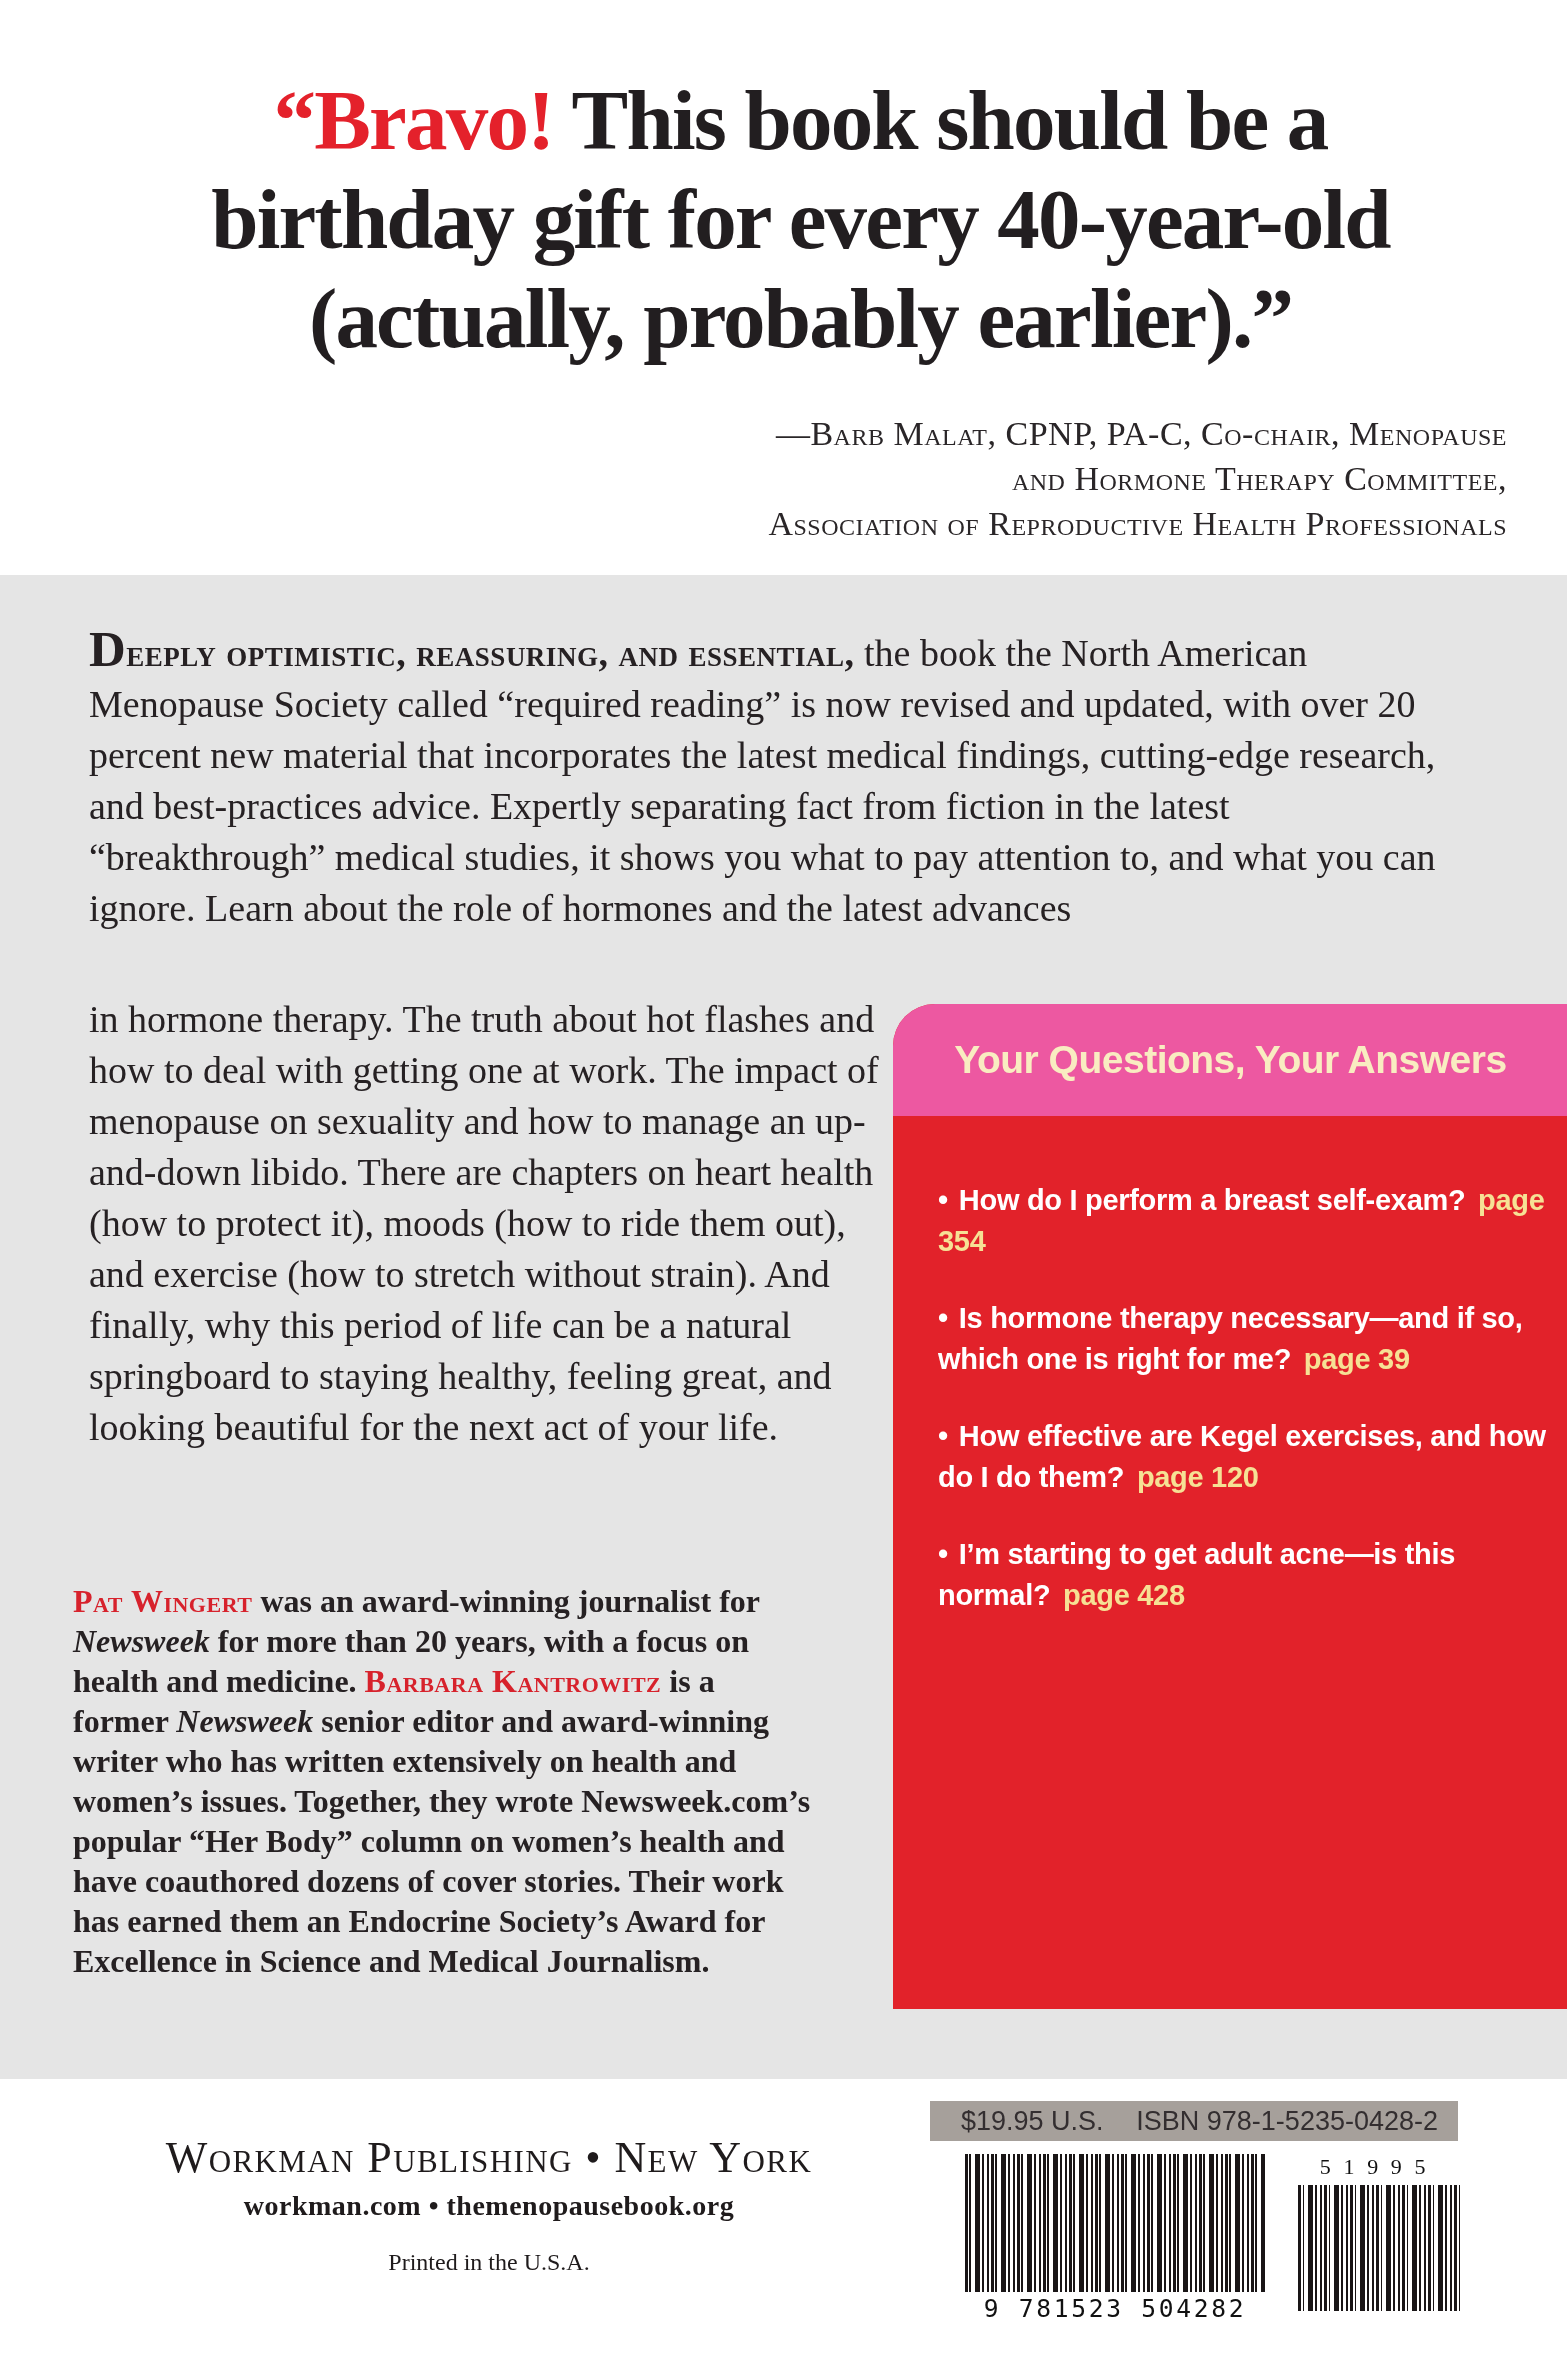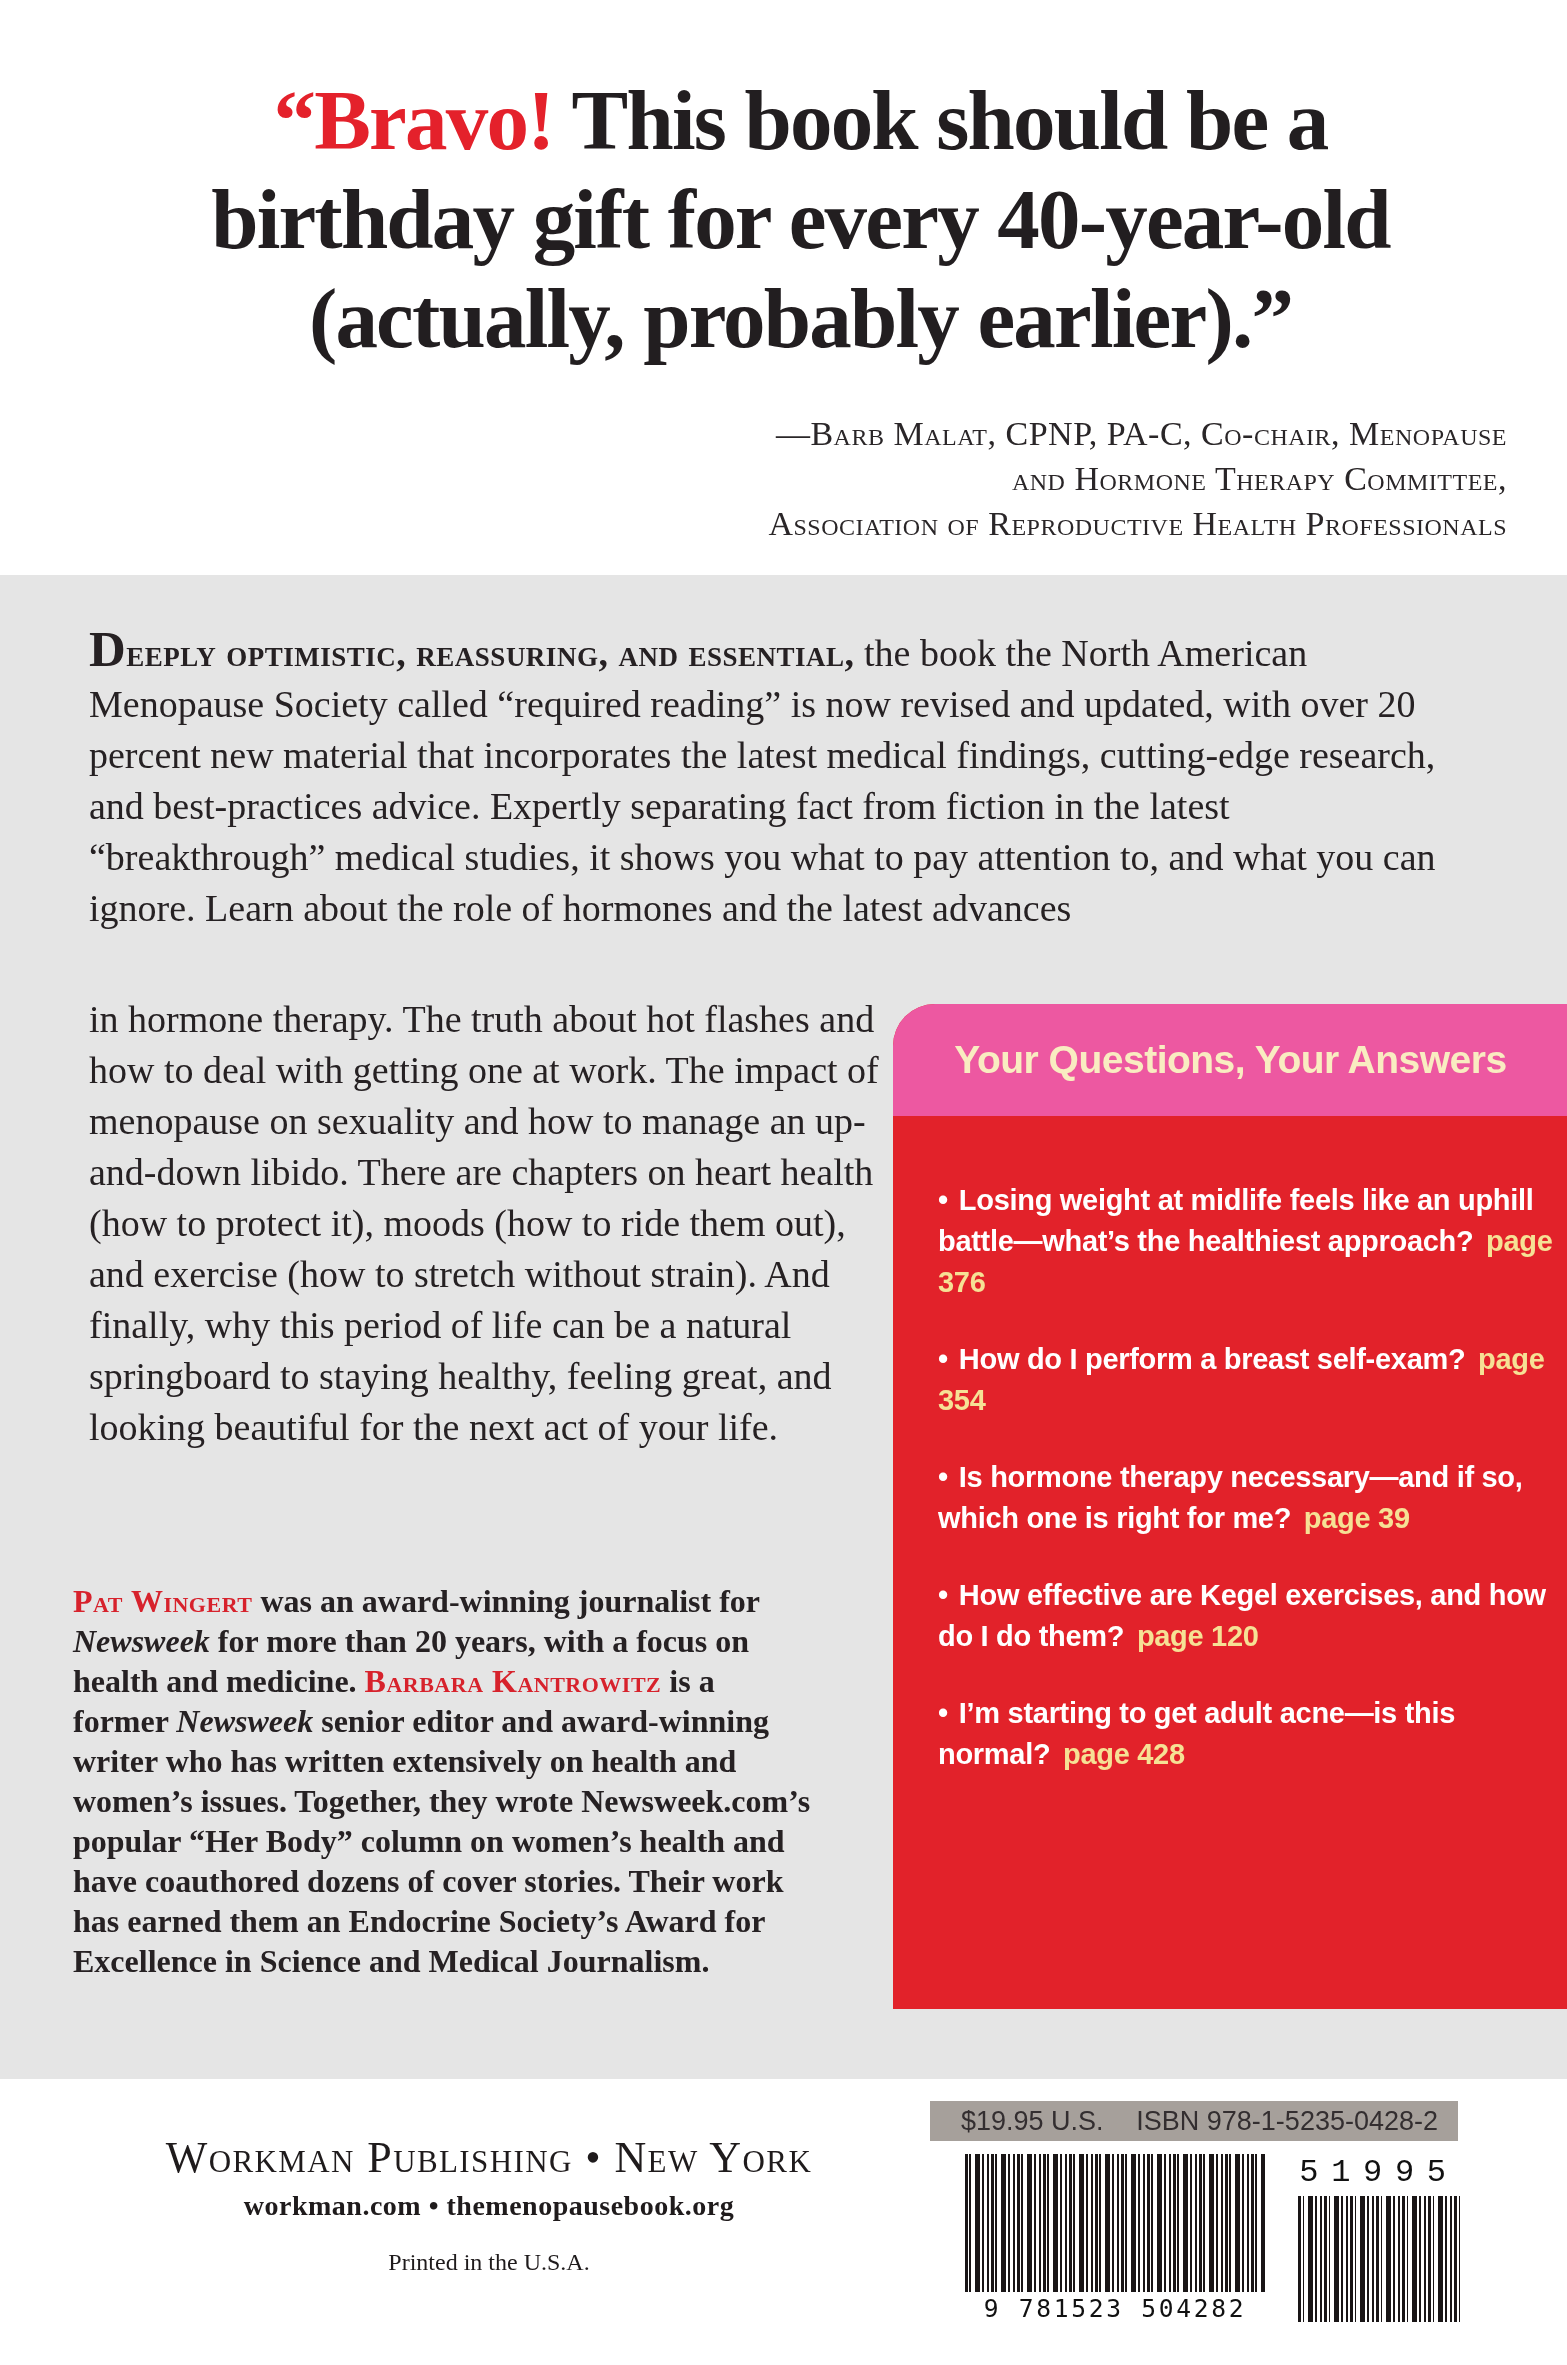--- a/index.html
+++ b/index.html
@@ -83,21 +83,21 @@
       #191516 22px 24px,#fff 24px 26px);
   }
   .main-code{position:absolute;left:35px;top:0;width:300px;text-align:center;}
   .main-bars{height:138px;}
   .digits{
     font-family:"DejaVu Sans Mono",monospace;font-size:24.6px;color:#111;
     margin-top:2.7px;letter-spacing:2.7px;white-space:nowrap;
   }
   .addon-code{position:absolute;left:368px;top:0;width:162px;text-align:center;}
   .addon-digits{
-    font-family:Liberation Mono, monospace;font-size:32px;color:#111;
+    font-family:Liberation Serif, serif;font-size:22px;color:#111;
     letter-spacing:12.7px;white-space:nowrap;
   }
   .addon-bars{height:126px;margin-top:5.5px;}
 </style>
 </head>
 <body>
 
 <div class="page">
 
   <section class="top">
@@ -119,21 +119,20 @@
 
     <p class="colpara">in hormone therapy. The truth about hot flashes and how to deal with getting one at work. The impact of menopause on sexuality and how to manage an up-and-down libido. There are chapters on heart health (how to protect it), moods (how to ride them out), and exercise (how to stretch without strain). And finally, why this period of life can be a natural springboard to staying healthy, feeling great, and looking beautiful for the next act of your life.</p>
 
     <p class="bio"><span class="name">Pat Wingert</span><span> was an award-winning journalist for </span><i>Newsweek</i><span> for more than 20 years, with a focus on health and medicine. </span><span class="name">Barbara Kantrowitz</span><span> is a former </span><i>Newsweek</i><span> senior editor and award-winning writer who has written extensively on health and women’s issues. Together, they wrote Newsweek.com’s popular “Her Body” column on women’s health and have coauthored dozens of cover stories. Their work has earned them an Endocrine Society’s Award for Excellence in Science and Medical Journalism.</span></p>
 
     <aside class="qa">
       <header class="qa-head">
         <span>Your Questions, Your Answers</span>
       </header>
       <div class="qa-body">
-        <div class="qa-item"><span class="blt">•</span><span class="q">Losing weight at midlife feels like an uphill battle—what’s the healthiest approach?</span><span class="pg">page 376</span></div>
         <div class="qa-item"><span class="blt">•</span><span class="q">How do I perform a breast self-exam?</span><span class="pg">page 354</span></div>
         <div class="qa-item"><span class="blt">•</span><span class="q">Is hormone therapy necessary—and if so, which one is right for me?</span><span class="pg">page 39</span></div>
         <div class="qa-item"><span class="blt">•</span><span class="q">How effective are Kegel exercises, and how do I do them?</span><span class="pg">page 120</span></div>
         <div class="qa-item"><span class="blt">•</span><span class="q">I’m starting to get adult acne—is this normal?</span><span class="pg">page 428</span></div>
       </div>
     </aside>
   </section>
 
   <footer class="bottom">
     <div class="pub-block">

